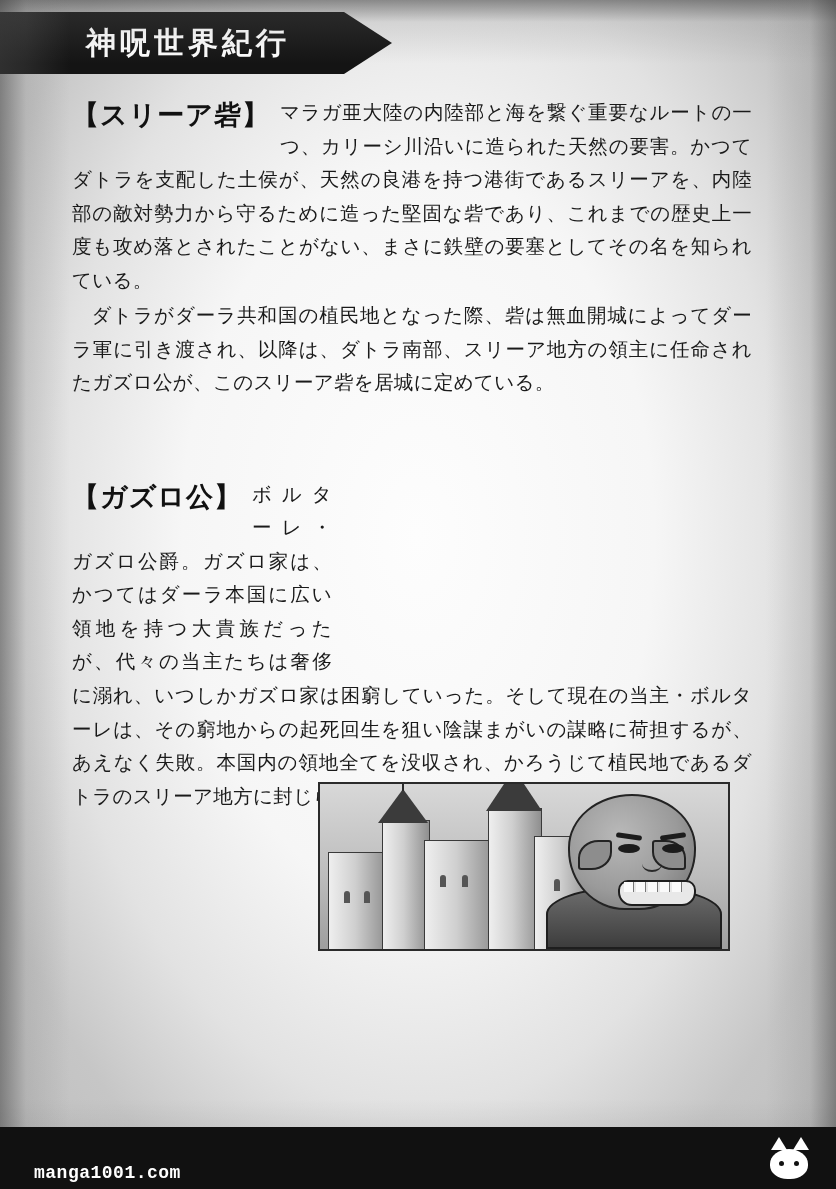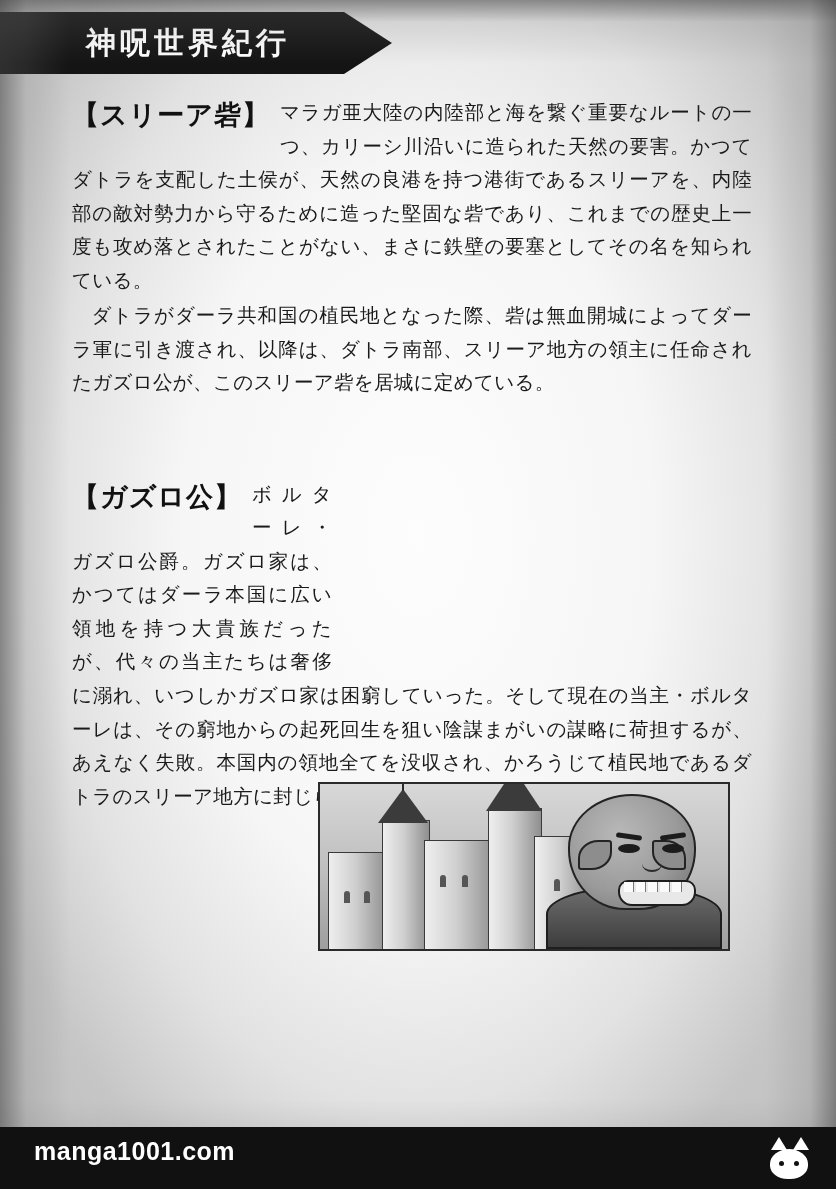--- a/index.html
+++ b/index.html
@@ -251,26 +251,26 @@
     position: absolute;
     left: 0;
     bottom: 0;
     width: 836px;
     height: 62px;
     background: #111;
   }
   .watermark {
     position: absolute;
     left: 34px;
-    bottom: 23px;
+    bottom: 6px;
     color: #ffffff;
-    font-size: 25px;
+    font-size: 18px;
     font-weight: bold;
     letter-spacing: 0.5px;
-    font-family: Liberation Sans, sans-serif;
+    font-family: Liberation Mono, monospace;
   }
   .site-logo {
     position: absolute;
     right: 26px;
     bottom: 10px;
     width: 40px;
     height: 40px;
   }
   .logo-cat {
     position: absolute;

